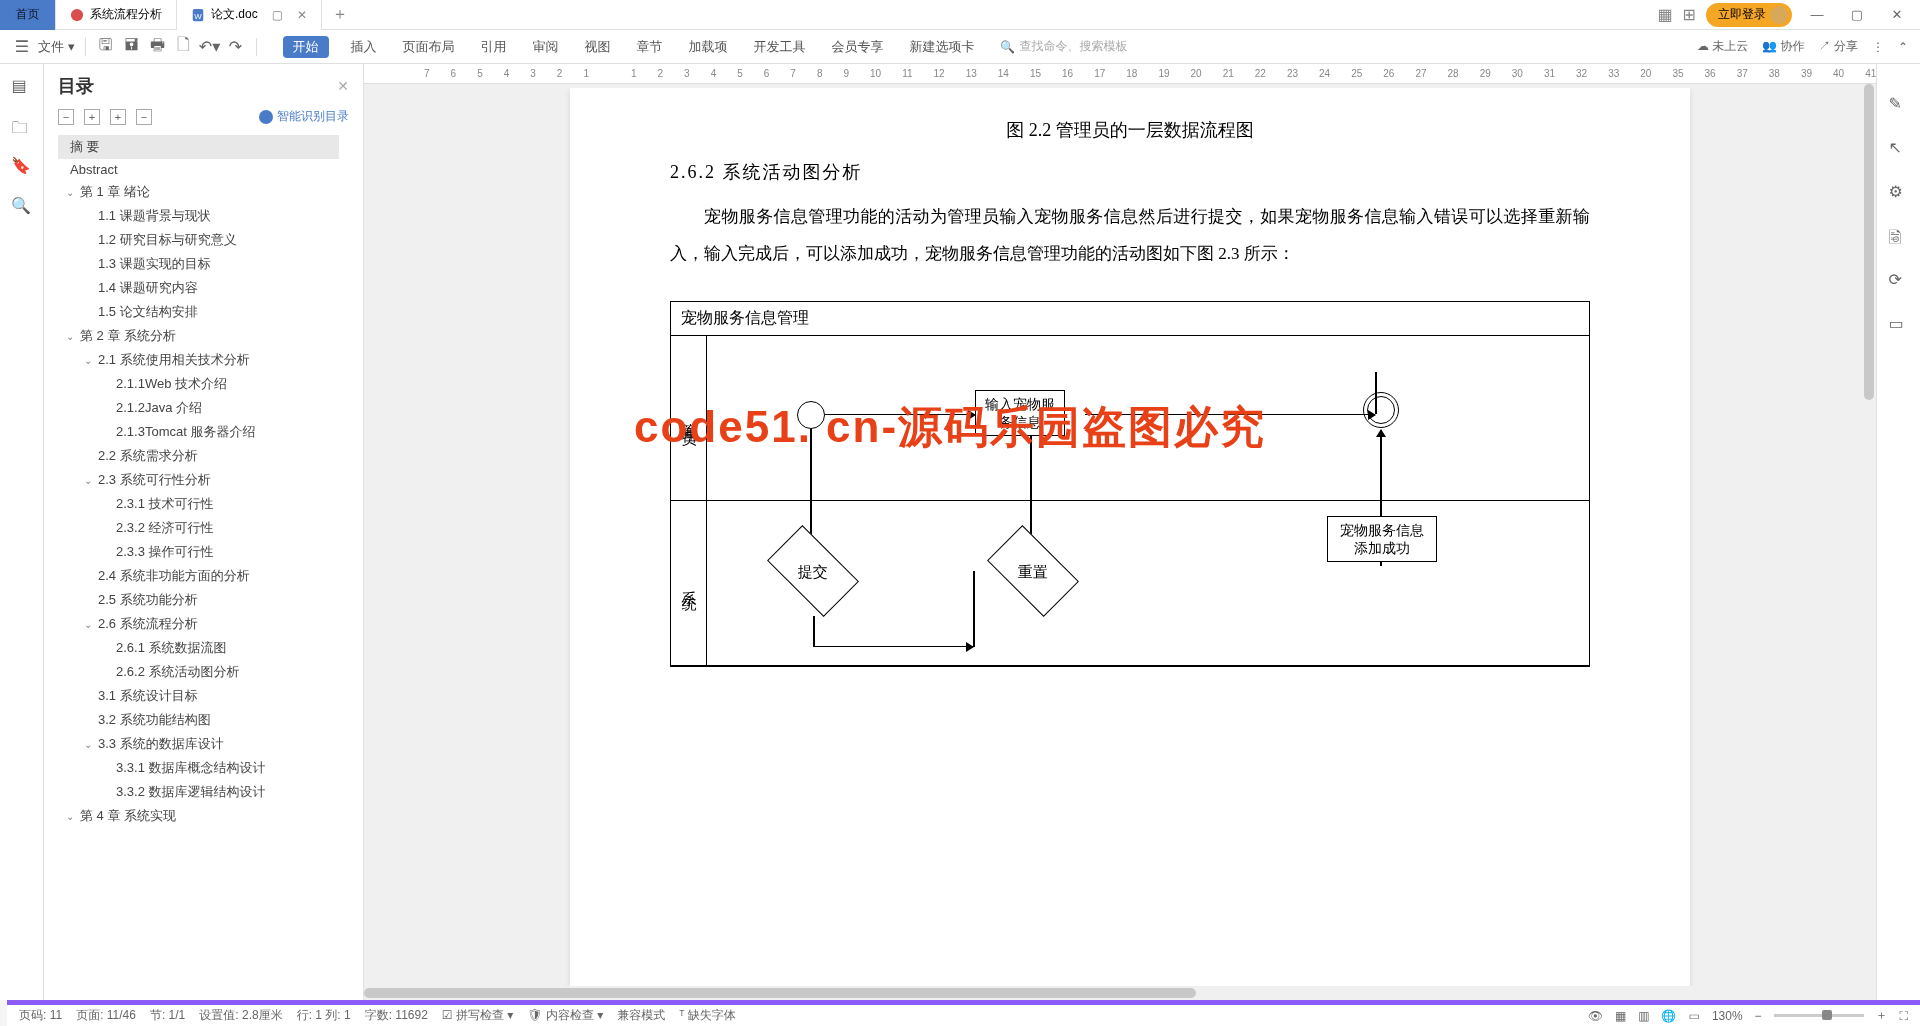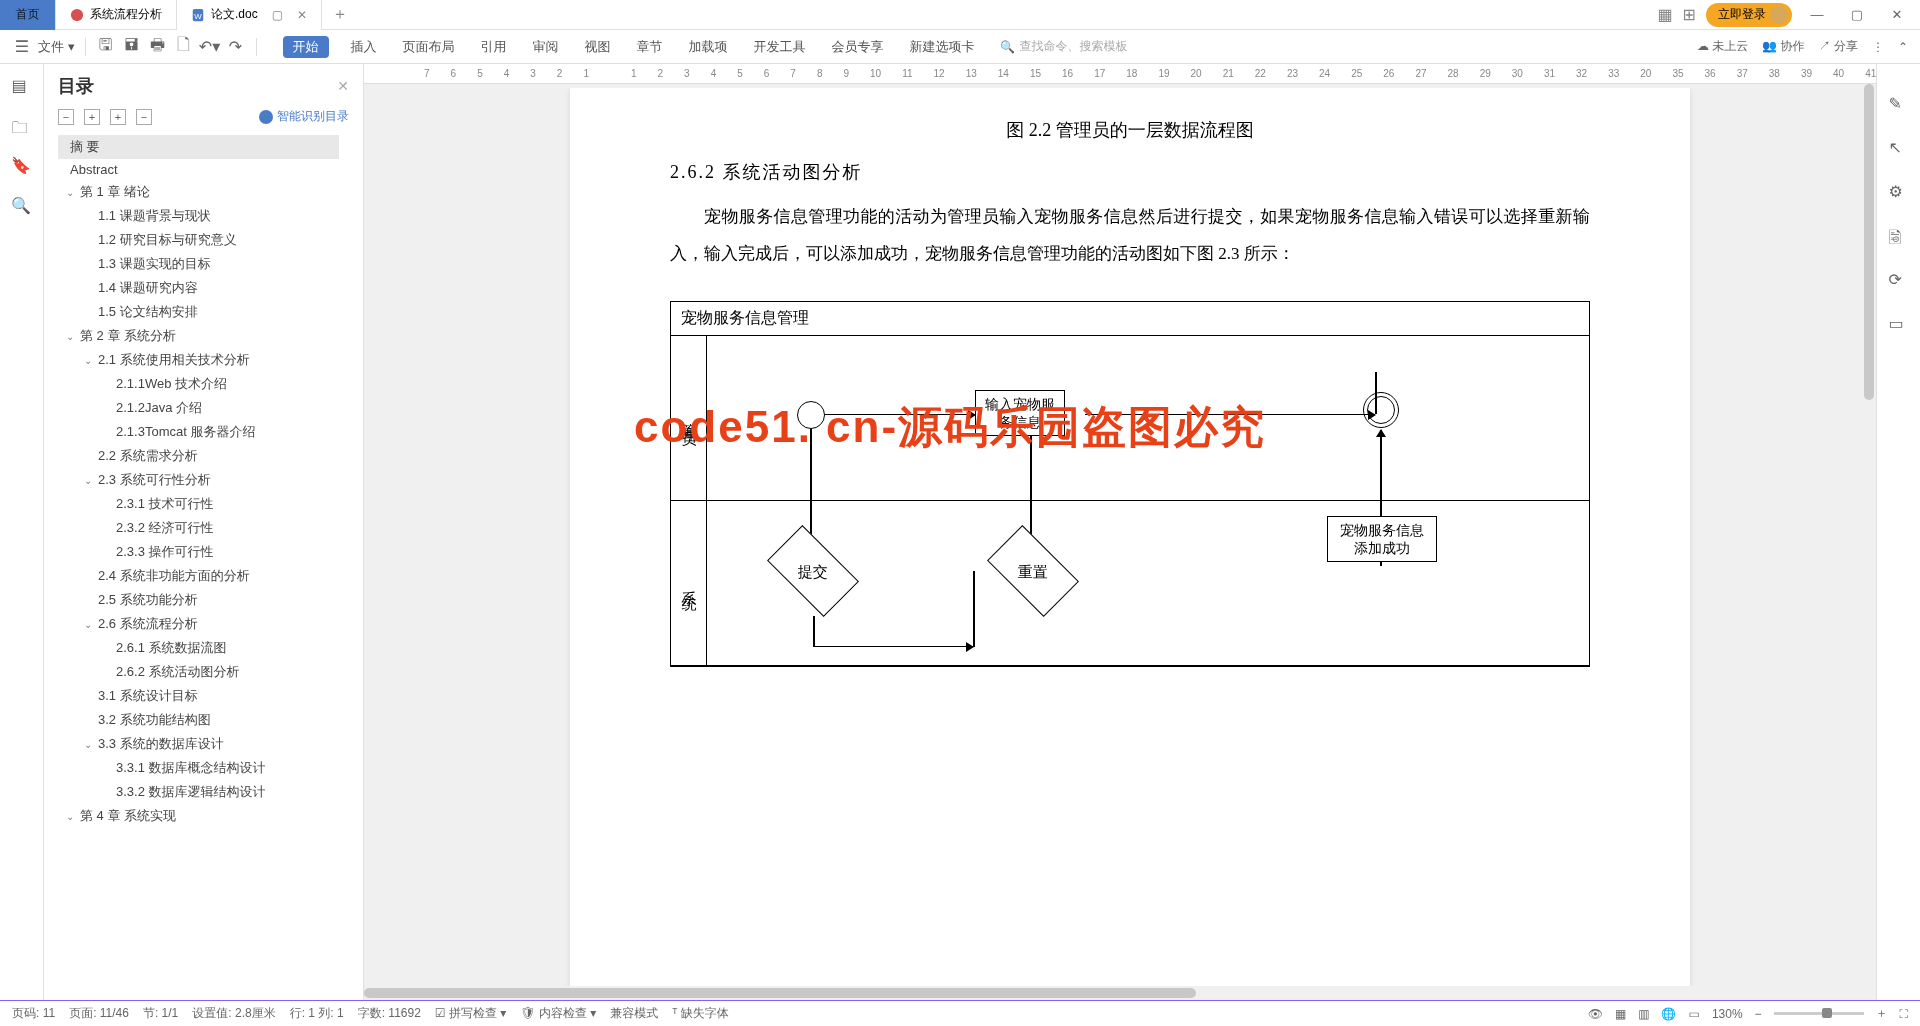--- a/index.html
+++ b/index.html
@@ -63,21 +63,21 @@
 .dg-diamond { position: absolute; width: 80px; height: 50px; border: 1.5px solid #000; transform: rotate(45deg); background: #fff; }
 .dg-diamond span { position: absolute; transform: rotate(-45deg); width: 80px; text-align: center; top: 16px; left: 0; font-size: 15px; }
 .dg-line { position: absolute; background: #000; }
 .dg-arrow-d::after { content: ''; position: absolute; bottom: -1px; left: -4px; border-left: 5px solid transparent; border-right: 5px solid transparent; border-top: 8px solid #000; }
 .dg-arrow-r::after { content: ''; position: absolute; right: -1px; top: -4px; border-top: 5px solid transparent; border-bottom: 5px solid transparent; border-left: 8px solid #000; }
 .dg-arrow-u::after { content: ''; position: absolute; top: -1px; left: -4px; border-left: 5px solid transparent; border-right: 5px solid transparent; border-bottom: 8px solid #000; }
 .diag-footer { display: flex; }
 .diag-footer-label { width: 36px; border-right: 1.5px solid #000; display: flex; align-items: center; justify-content: center; writing-mode: vertical-rl; font-size: 15px; padding: 8px 0; }
 .diag-footer-text { flex: 1; padding: 14px 30px; font-size: 16px; }
 .right-rail { width: 44px; background: #fff; border-left: 1px solid #e0e0e0; display: flex; flex-direction: column; align-items: center; padding-top: 30px; gap: 24px; }
-.status-bar { height: 26px; background: #fff; border-top: 1px solid #8b5cf6; display: flex; align-items: center; padding: 0 12px; font-size: 12px; color: #666; gap: 14px; }
+.status-bar { height: 26px; background: #fff; border-top: 5px solid #8b5cf6; display: flex; align-items: center; padding: 0 12px; font-size: 12px; color: #666; gap: 14px; margin-left: 7px; }
 .status-right { margin-left: auto; display: flex; align-items: center; gap: 12px; }
 .zoom-slider { width: 90px; height: 3px; background: #ccc; position: relative; }
 .zoom-slider::after { content: ''; position: absolute; left: 48px; top: -4px; width: 10px; height: 10px; background: #888; border-radius: 2px; }
 .hscroll { position: absolute; bottom: 0; left: 0; right: 0; height: 14px; background: #f0f0f0; }
 .hscroll-thumb { position: absolute; left: 0; width: 55%; height: 10px; top: 2px; background: #c8c8c8; border-radius: 5px; }
 .vscroll { position: absolute; right: 0; top: 20px; bottom: 14px; width: 14px; background: #f0f0f0; }
 .vscroll-thumb { position: absolute; top: 0; height: 35%; width: 10px; left: 2px; background: #c8c8c8; border-radius: 5px; }
 svg { display: block; }
 </style>
 </head>

